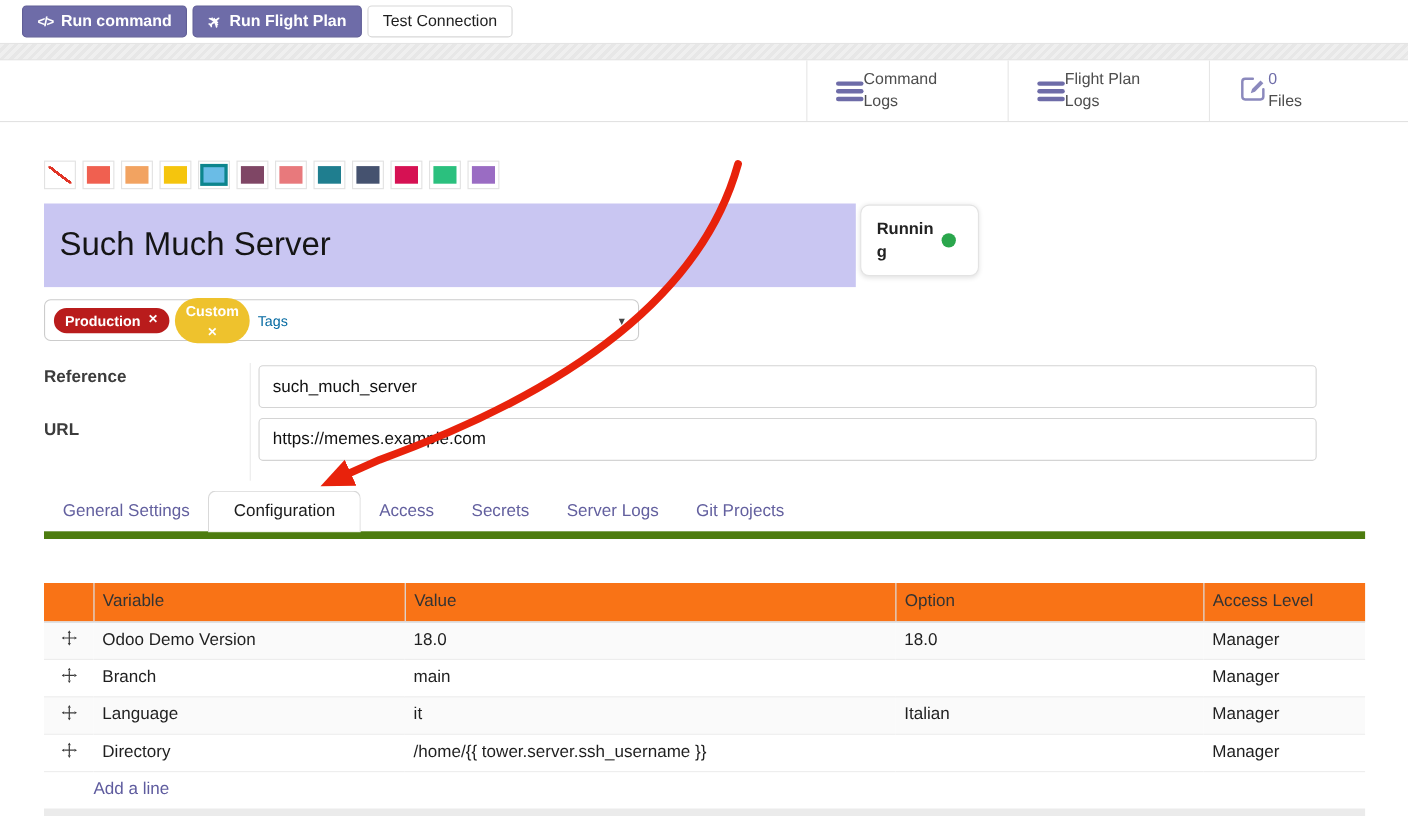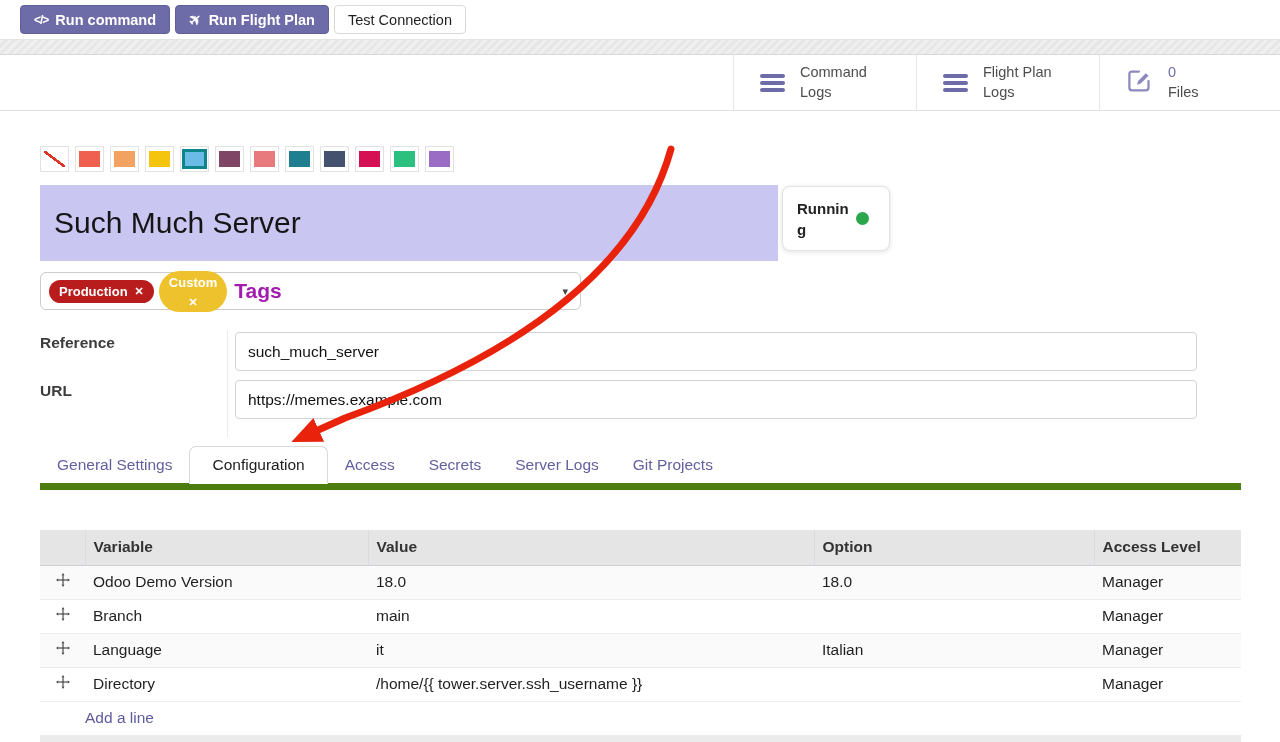--- a/index.html
+++ b/index.html
@@ -18,21 +18,21 @@
   .plane-icon { display:inline-block; transform:rotate(-40deg); font-size:15px; }
 
   .texture-strip { position:absolute; top:39px; left:0; width:100%; height:16px;
     background:repeating-linear-gradient(135deg,#efefef 0 3px,#e7e7e7 3px 6px);
     border-top:1px solid #e4e4e4; border-bottom:1px solid #dadada; }
 
   
   .subheader { position:absolute; top:55px; left:0; width:100%; height:56px; background:#fff;
                border-bottom:1px solid #e2e2e2; display:flex; justify-content:flex-end; }
   .stat-btn { width:183px; border-left:1px solid #e6e6e6; display:flex; align-items:center;
-              gap:15px; padding-left:26px; cursor:pointer; }
+              padding-left:26px; cursor:pointer; }
   .stat-btn:last-child { width:181px; }
   .hamburger { display:flex; flex-direction:column; gap:3px; width:25px; }
   .hamburger span { display:block; height:4px; border-radius:2px; background:#6e6ca8; }
   .stat-text { font-size:14.5px; color:#4d4d4d; line-height:1.35; }
   .stat-value { color:#6e6ca8; }
 
   
   .swatches { position:absolute; top:146px; left:40px; display:flex; gap:6px; }
   .swatch { width:29px; height:26px; background:#fff; border:1px solid #e2e2e2;
             display:flex; align-items:center; justify-content:center; cursor:pointer; }
@@ -54,41 +54,41 @@
   .status-dot { width:13px; height:13px; border-radius:50%; }
 
   
   .tags-box { position:absolute; top:272px; left:40px; width:541px; height:38px;
               border:1px solid #ccc; border-radius:6px; display:flex; align-items:center;
               padding:0 12px 0 8px; background:#fff; }
   .tag-pill { border-radius:999px; color:#fff; font-weight:bold; font-size:13px;
               padding:4px 10px; display:inline-flex; align-items:center; gap:7px;
               margin-right:5px; }
   .tag-x { font-size:11px; cursor:pointer; line-height:1; }
-  .tags-placeholder { color:#a21caf; font-size:21px; margin-left:2px;font-weight:bold; }
+  .tags-placeholder { color:#0369a1; font-size:13px; margin-left:2px; }
   .tags-caret { margin-left:auto; color:#444; font-size:11px; cursor:pointer; }
 
   
   .field-label { position:absolute; left:40px; font-size:15.5px; font-weight:bold; color:#3c3c3c; }
   .group-rule { position:absolute; left:227px; top:330px; height:107px; width:1px; background:#eaeaea; }
   .field-input { position:absolute; left:235px; width:962px; height:39px; background:#fff;
                  border:1px solid #d4d4d4; border-radius:4px; font-size:15.5px; color:#111;
                  padding:16px 12px; font-family:inherit; }
 
   
   .tabs { position:absolute; top:452px; left:40px; width:1201px; height:38px;
           border-bottom:7px solid #4d7c0f; display:flex; align-items:flex-end; }
   .tab { font-size:15.5px; color:#63609f; padding:9px 17px; cursor:pointer; white-space:nowrap; }
   .tab.active { background:#fff; border:1px solid #d9d9d9; border-bottom:1px solid #fff;
                 border-radius:7px 7px 0 0; color:#1c1c1c; margin-bottom:-1px; padding:9px 22px; }
 
   
   .cfg-table { position:absolute; top:530px; left:40px; width:1201px;
                border-collapse:collapse; table-layout:fixed; font-size:15.5px; }
-  .cfg-table th { height:35px; background:#e5e5e5; text-align:left; font-weight:bold;
+  .cfg-table th { height:35px; background:#f97316; text-align:left; font-weight:normal;
                   color:#333; padding-left:8px; border-bottom:1px solid #cdd1d5; }
   .cfg-table th + th { border-left:1px solid #d9dcdf; }
   .cfg-table td { height:34px; padding-left:8px; color:#1f1f1f; }
   .cfg-table tbody tr { border-top:1px solid #ededed; }
   .cfg-table tbody tr:first-child { border-top:none; }
   .cfg-table tbody tr.odd { background:#fafafa; }
   .handle-cell { text-align:center; padding-left:0 !important; cursor:grab; }
   .add-line td { color:#5e5b9e; padding-left:45px; cursor:pointer; background:#fff; }
   .table-footer { position:absolute; top:735px; left:40px; width:1201px; height:7px; background:#ebebeb; }
 

